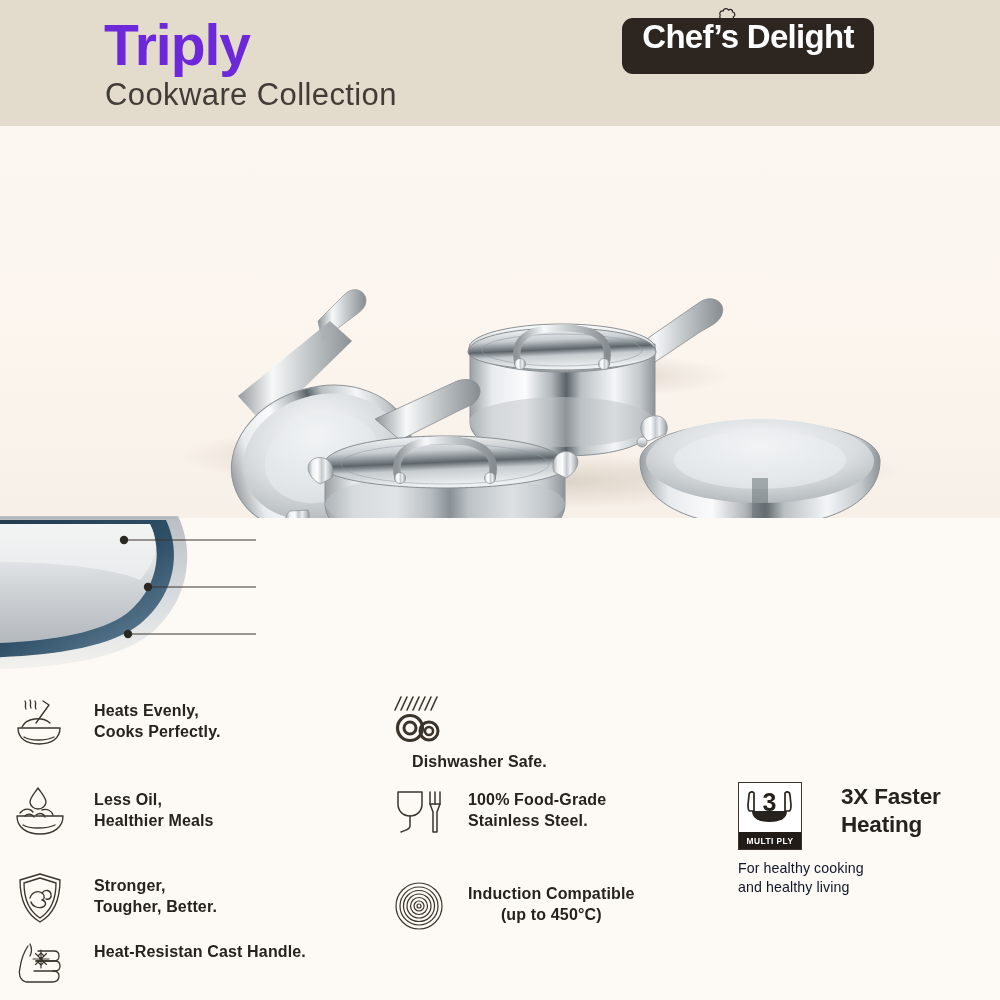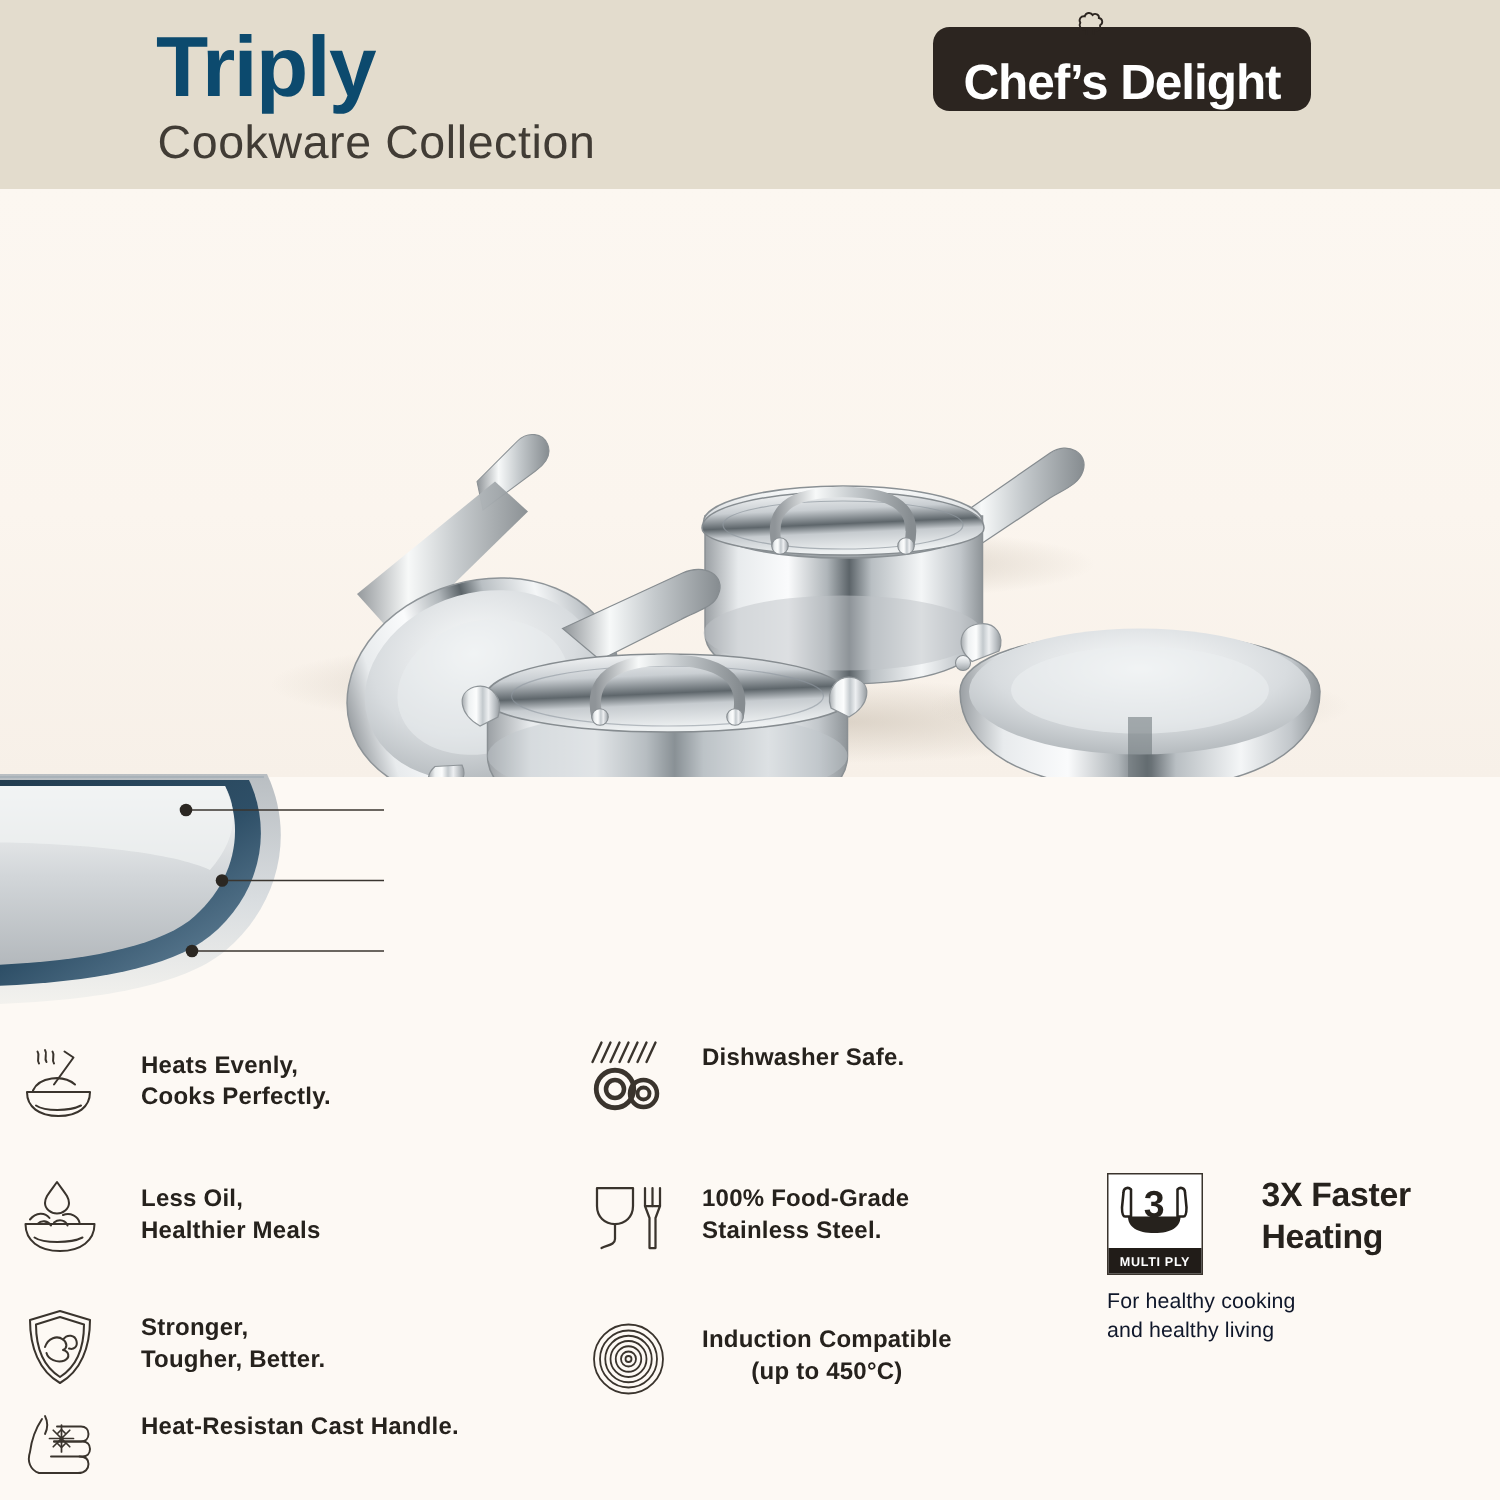--- a/index.html
+++ b/index.html
@@ -14,31 +14,31 @@
   #stage{position:relative;width:1000px;height:1000px;overflow:hidden;}
 
   
   .header-band{
     position:absolute;left:0;top:0;width:1000px;height:126px;
     background:#E3DCCD;
   }
   .title-main{
     position:absolute;left:104px;top:16px;
     font-size:57px;font-weight:bold;letter-spacing:-1px;
-    color:#0c4a6e;line-height:1.05;
+    color:#6d28d9;line-height:1.05;
   }
   .title-sub{
     position:absolute;left:105px;top:78px;
     font-size:31px;font-weight:300;letter-spacing:.4px;
     color:#413C35;line-height:1.1;
   }
   .logo-box{
     position:absolute;left:622px;top:18px;width:252px;height:56px;
     background:#2C2520;border-radius:11px;
-    display:flex;align-items:flex-end;justify-content:center;
+    display:flex;align-items:flex-start;justify-content:center;
   }
   .logo-text{
     color:#fff;font-size:33px;font-weight:bold;letter-spacing:-.7px;
     position:relative;white-space:nowrap;
   }
   .logo-hat{
     position:absolute;left:96px;top:-11px;width:20px;height:18px;
   }
 
   
@@ -61,21 +61,21 @@
   .feat .txt{
     font-size:16px;font-weight:bold;line-height:1.32;
     color:#26221D;letter-spacing:.15px;padding-top:3px;
   }
   .feat .txt span{display:block;}
 
   .fL1{left:12px;top:697px;}
   .fL2{left:12px;top:786px;justify-content:flex-end;}
   .fL3{left:12px;top:872px;}
   .fL4{left:12px;top:938px;}
-  .fM1{left:392px;top:692px;}
+  .fM1{left:392px;top:692px;flex-direction:column;}
   .fM2{left:392px;top:786px;}
   .fM3{left:392px;top:880px;text-align:center;}
   .fL1 .txt,.fL2 .txt,.fL3 .txt,.fL4 .txt{margin-left:26px;}
   .fM1 .txt,.fM2 .txt,.fM3 .txt{margin-left:20px;}
 
   
   .badge-wrap{position:absolute;left:738px;top:782px;width:250px;}
   .badge-row{display:flex;align-items:flex-start;}
   .badge-box{
     width:64px;height:68px;flex:0 0 64px;

